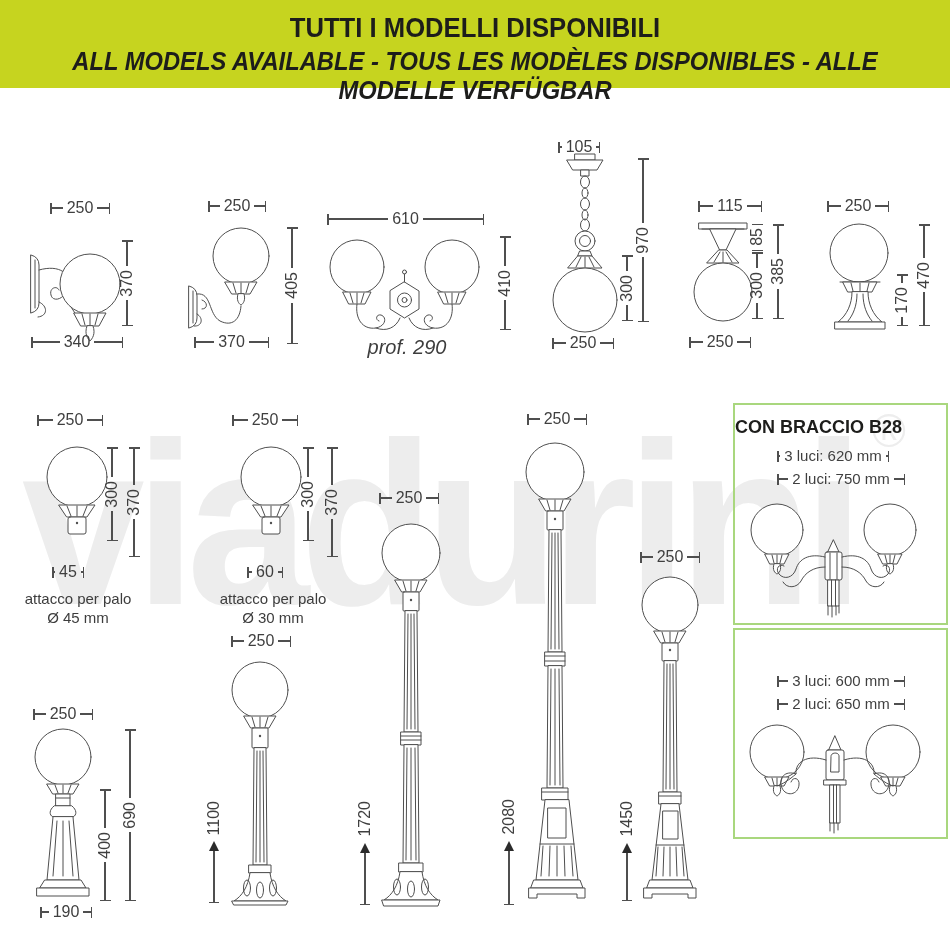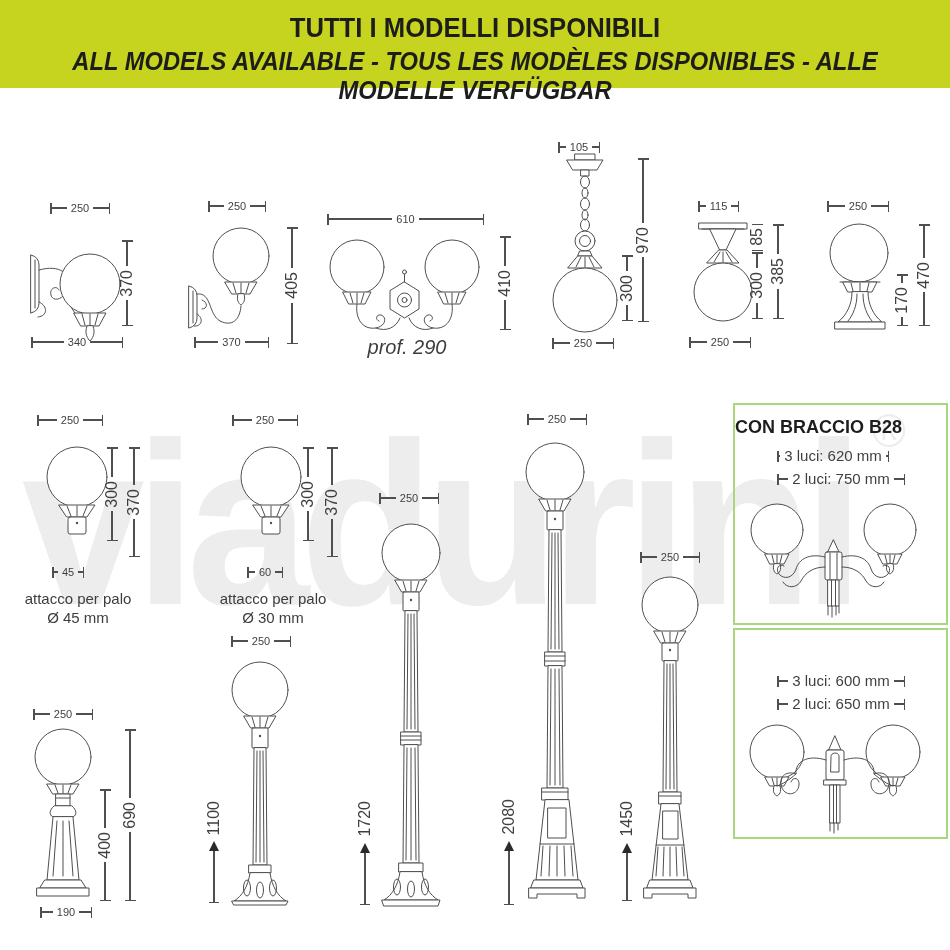--- a/index.html
+++ b/index.html
@@ -13,21 +13,21 @@
   
   #wm{position:absolute;left:22px;top:408px;font-size:232px;font-weight:bold;line-height:1;
       color:var(--watermark-color,#ededed);letter-spacing:-10px;transform:scaleX(.95);
       transform-origin:left top;z-index:0;white-space:nowrap;}
   #wmr{position:absolute;left:872px;top:404px;font-size:46px;color:var(--watermark-color,#ededed);z-index:0;}
   
   .hdim{position:absolute;display:flex;align-items:center;height:12px;z-index:2;}
   .hdim i{display:block;}
   .hdim .t{width:1.5px;height:11px;background:#4f4f4f;}
   .hdim .l{flex:1;height:1.5px;background:#4f4f4f;}
-  .hdim .lbl{padding:0 4px;font-size:11px;line-height:12px;white-space:nowrap;}
+  .hdim .lbl{padding:0 4px;font-size:16px;line-height:12px;white-space:nowrap;}
   .vdim{position:absolute;display:flex;flex-direction:column;align-items:center;width:12px;z-index:2;}
   .vdim i{display:block;}
   .vdim .t{height:1.5px;width:11px;background:#4f4f4f;}
   .vdim .l{flex:1;width:1.5px;background:#4f4f4f;}
   .vdim .lbl,.varrow .lbl{writing-mode:vertical-rl;transform:rotate(180deg);font-size:16px;
       line-height:12px;padding:4px 0;white-space:nowrap;}
   .varrow{position:absolute;display:flex;flex-direction:column;align-items:center;width:16px;z-index:2;}
   .varrow i{display:block;}
   .varrow .ah{width:0;height:0;border-left:5px solid transparent;border-right:5px solid transparent;
       border-bottom:10px solid #2b2b2b;margin-top:2px;}
@@ -216,21 +216,21 @@
   <svg class="draw" style="left:692px;top:222px" width="62" height="104" viewBox="0 0 62 104">
     <rect class="wf" x="7" y="1" width="48" height="6"></rect>
       <line x1="10" y1="7" x2="52" y2="7"></line>
     <path class="wf" d="M18,7 L44,7 L34,28 L28,28 Z"></path>
     <path class="wf" d="M27,28 L35,28 L47,41 L15,41 Z"></path>
     <line x1="28" y1="30" x2="22" y2="40"></line>
       <line x1="31" y1="30" x2="31" y2="40"></line>
       <line x1="34" y1="30" x2="40" y2="40"></line>
     <circle class="wf" cx="31" cy="70" r="29"></circle>
   </svg>
-  <div class="hdim" style="left:698px;top:200px;width:41px">
+  <div class="hdim" style="left:698px;top:200px;width:64px">
       <i class="t"></i>
       <i class="l"></i>
       <span class="lbl">115</span>
       <i class="l"></i>
       <i class="t"></i>
     </div>
   <div class="vdim" style="left:751px;top:224px;height:26px">
       <i class="t"></i>
       <span class="lbl">85</span>
       <i class="t"></i>

